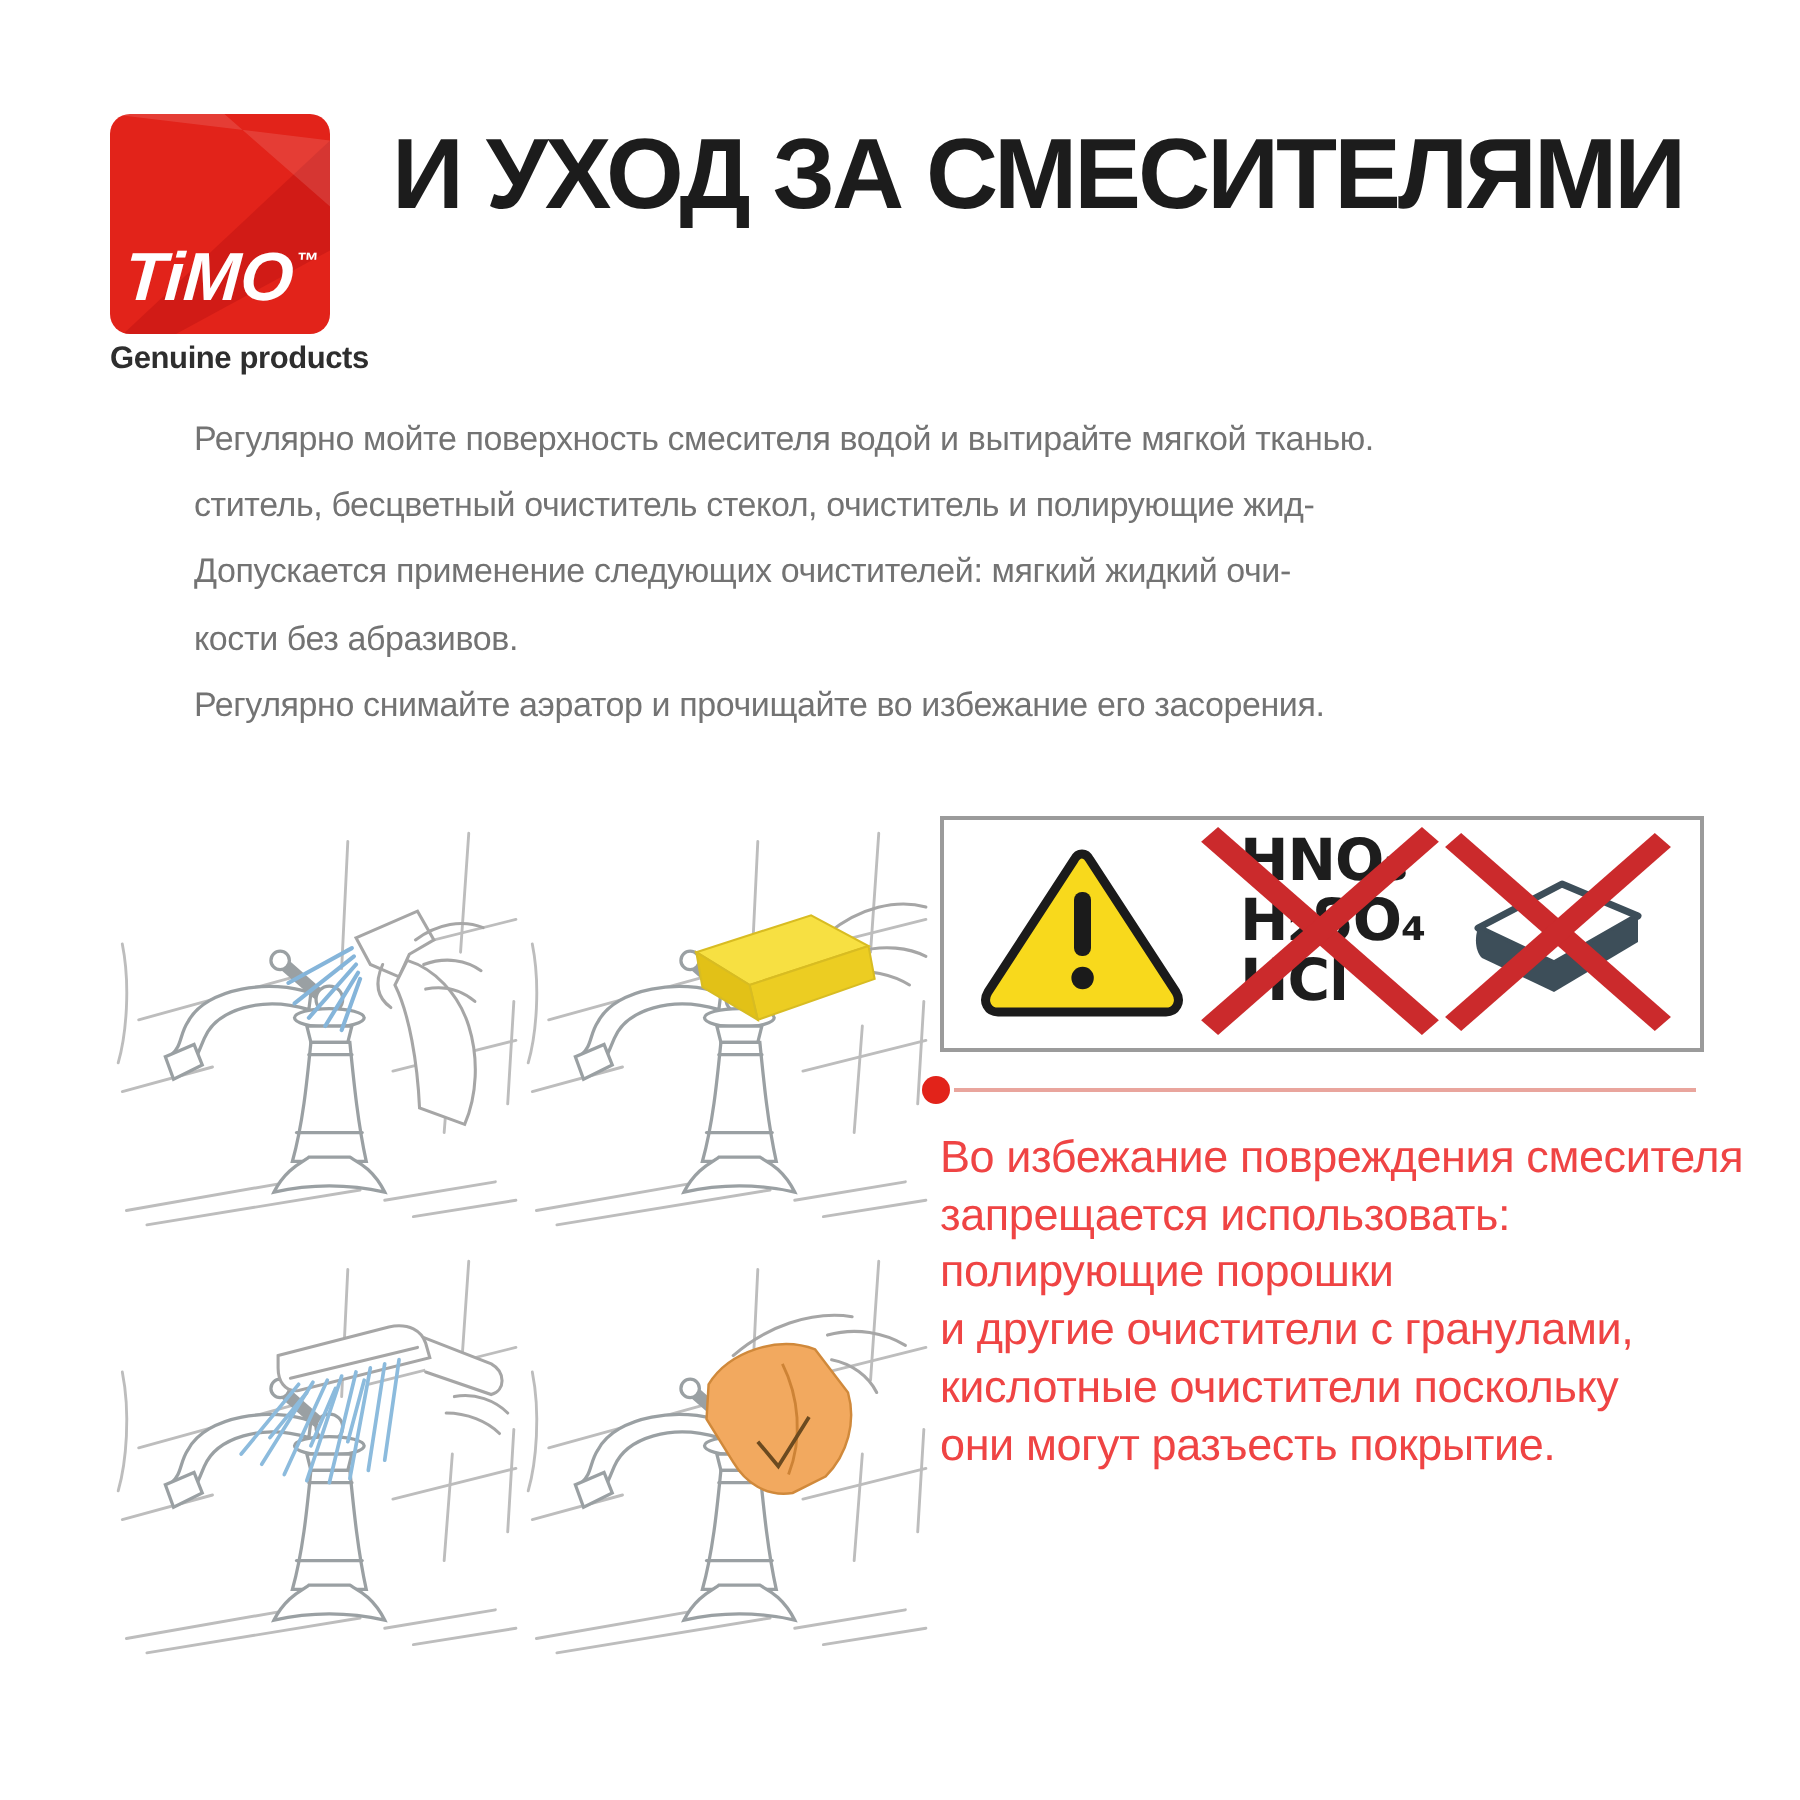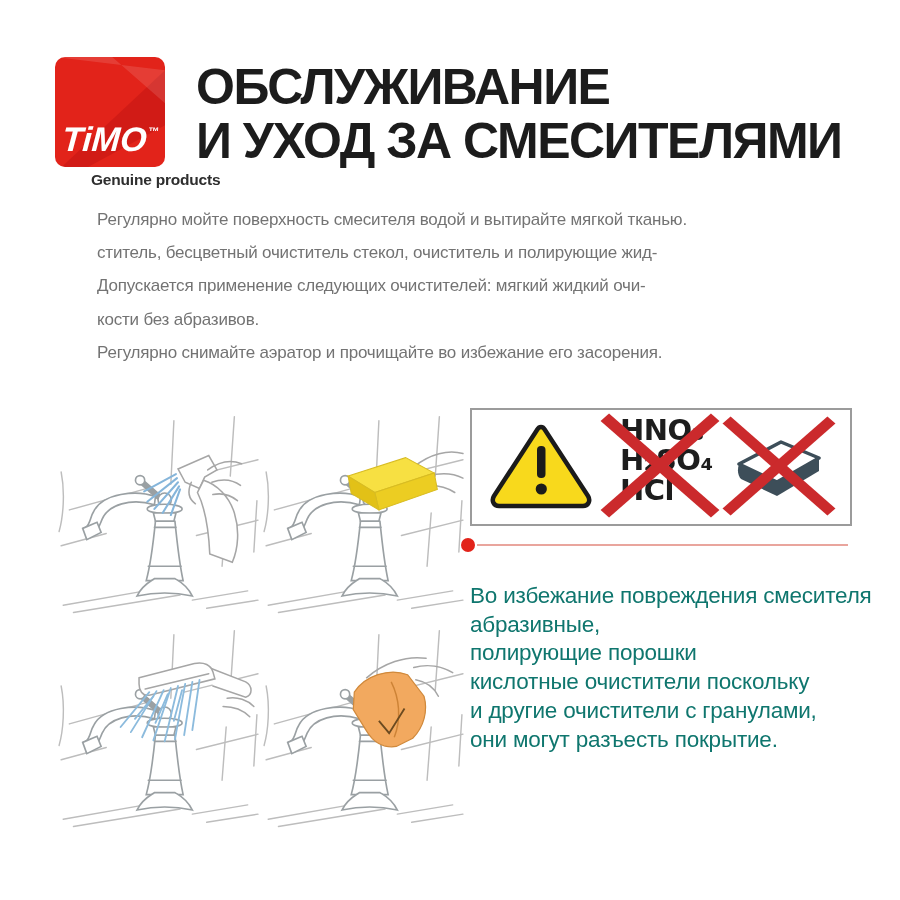--- a/index.html
+++ b/index.html
@@ -9,21 +9,21 @@
   .logo{position:absolute;left:55px;top:57px;width:110px;height:110px;border-radius:10px;
         background:#e2231a;overflow:hidden;}
   .logo .facet1{position:absolute;inset:0;background:rgba(150,0,8,.22);
         clip-path:polygon(100% 12%,100% 62%,30% 100%,6% 100%);}
   .logo .facet2{position:absolute;inset:0;background:rgba(255,255,255,.12);
         clip-path:polygon(0 0,52% 0,100% 42%,100% 12%);}
   .logo-text{position:absolute;left:0;bottom:8px;width:100%;text-align:center;color:#ffffff;
         font-weight:800;font-style:italic;font-size:34px;letter-spacing:0px;transform:skewX(-4deg);}
   .logo-text .tm{font-size:11px;font-style:normal;position:relative;top:-16px;left:1px;}
   .tagline{position:absolute;left:55px;top:171px;font-size:15.5px;font-weight:bold;color:#2e2e2e;
-        letter-spacing:-0.2px;white-space:nowrap;margin-left:36px;}
+        letter-spacing:-0.2px;white-space:nowrap;}
   
   .title{position:absolute;left:196px;top:60px;font-size:50px;line-height:54px;font-weight:800;
         color:#1c1c1c;letter-spacing:-1.5px;white-space:nowrap;}
   
   .intro{position:absolute;left:97px;top:203px;font-size:17px;line-height:33.2px;color:#737373;
         letter-spacing:-0.2px;white-space:nowrap;}
   
   .illos{position:absolute;left:55px;top:406px;width:410px;height:428px;display:grid;
         grid-template-columns:1fr 1fr;grid-template-rows:1fr 1fr;}
   .illos svg{width:100%;height:100%;display:block;}
@@ -34,37 +34,36 @@
   .chem{position:absolute;left:148px;top:5px;font-family:"DejaVu Sans",sans-serif;font-size:29px;
         font-weight:bold;line-height:30px;color:#1d1d1d;letter-spacing:-0.5px;}
   .cross{position:absolute;}
   .cross-chem{left:128px;top:3px;width:120px;height:105px;}
   .cross-sponge{left:250px;top:6px;width:114px;height:100px;}
   .sponge-icon{position:absolute;left:259px;top:24px;width:96px;height:74px;}
   
   .red-dot{position:absolute;left:461px;top:538px;width:14px;height:14px;border-radius:50%;background:#e2231a;}
   .red-line{position:absolute;left:477px;top:544px;width:371px;height:2px;background:#e9a59d;}
   
-  .prohib{position:absolute;left:470px;top:582px;font-size:22.5px;line-height:28.7px;color:#0f766e;
+  .prohib{position:absolute;left:470px;top:565px;font-size:22.5px;line-height:28.7px;color:#ef4444;
         letter-spacing:-0.2px;white-space:nowrap;}
 </style>
 </head>
 <body>
 
 <div class="page">
 
   <div class="logo">
     <div class="facet1"></div>
     <div class="facet2"></div>
     <div class="logo-text"><span>TiMO</span><span class="tm">™</span></div>
   </div>
   <div class="tagline">Genuine products</div>
 
   <div class="title">
-    <div>ОБСЛУЖИВАНИЕ</div>
     <div>И УХОД ЗА СМЕСИТЕЛЯМИ</div>
   </div>
 
   <div class="intro">
     <div>Регулярно мойте поверхность смесителя водой и вытирайте мягкой тканью.</div>
     <div>ститель, бесцветный очиститель стекол, очиститель и полирующие жид-</div>
     <div>Допускается применение следующих очистителей: мягкий жидкий очи-</div>
     <div>кости без абразивов.</div>
     <div>Регулярно снимайте аэратор и прочищайте во избежание его засорения.</div>
   </div>
@@ -202,20 +201,20 @@
       <line x1="4" y1="4" x2="96" y2="96" stroke="#cb2a2c" stroke-width="10"></line>
       <line x1="96" y1="4" x2="4" y2="96" stroke="#cb2a2c" stroke-width="10"></line>
     </svg>
   </div>
 
   <div class="red-dot"></div>
   <div class="red-line"></div>
 
   <div class="prohib">
     <div>Во избежание повреждения смесителя</div>
-    <div>абразивные,</div>
+    <div>запрещается использовать:</div>
     <div>полирующие порошки</div>
+    <div>и другие очистители с гранулами,</div>
     <div>кислотные очистители поскольку</div>
-    <div>и другие очистители с гранулами,</div>
     <div>они могут разъесть покрытие.</div>
   </div>
 
 </div>
 
 </body></html>

